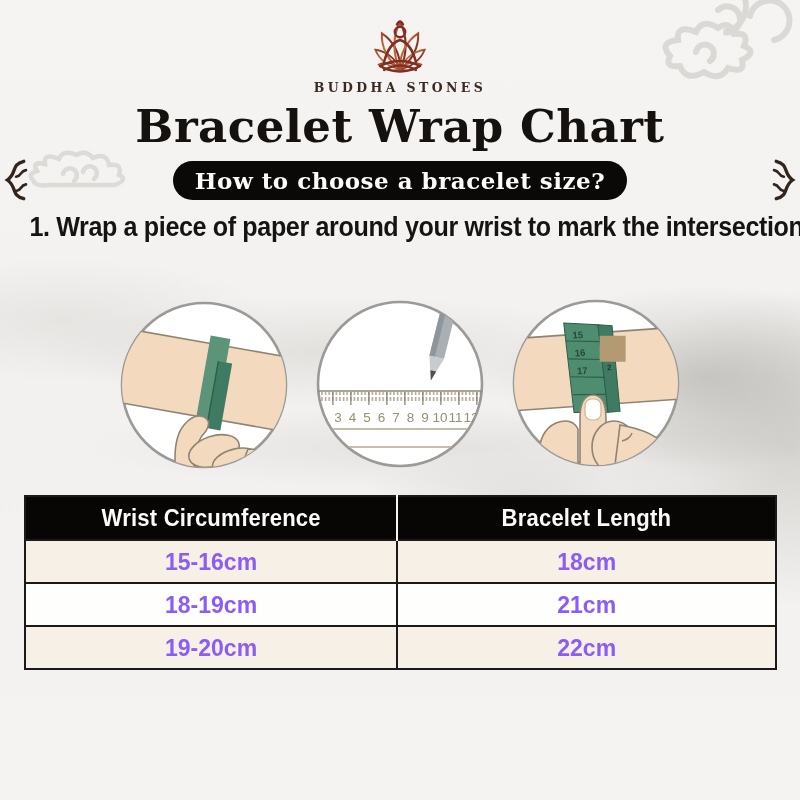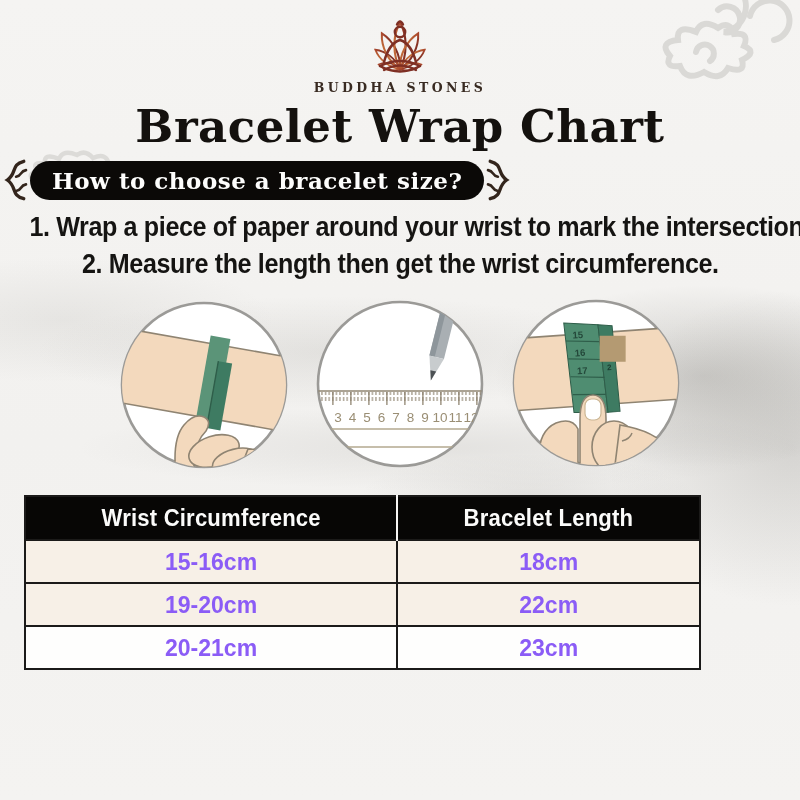--- a/index.html
+++ b/index.html
@@ -18,35 +18,35 @@
   .abs{position:absolute;}
   
   .logo-wrap{top:12px;left:0;right:0;text-align:center;}
   .brand-name{margin-top:2px;font-family:"DejaVu Serif",serif;font-weight:700;
     font-size:12.5px;letter-spacing:3.4px;color:#382a21;}
   
   .page-title{top:100px;left:0;right:0;text-align:center;
     font-family:"DejaVu Serif",serif;font-weight:700;font-size:45px;
     color:#14110e;letter-spacing:.5px;}
   
-  .banner{top:158px;left:0;right:0;display:flex;justify-content:flex-start;
-    align-items:center;}
+  .banner{top:158px;left:0;right:0;display:flex;justify-content:space-between;
+    align-items:center;gap:12px;}
   .pill{background:#0b0907;border-radius:20px;height:39px;display:flex;
     align-items:center;padding:0 22px;}
   .pill span{font-family:"DejaVu Serif",serif;font-weight:700;font-size:23px;
     color:#fdfdfc;letter-spacing:.5px;white-space:nowrap;}
   
   .inst{top:212px;left:0;right:0;text-align:center;color:#151412;}
   .inst-line{margin:0 0 6px 0;}
   .inst-line > span{display:inline-block;transform:scaleX(.93);
     font-weight:700;font-size:27px;letter-spacing:-.4px;white-space:nowrap;}
   
   .circle-svg{position:absolute;width:172px;height:172px;}
   
-  .size-table{position:absolute;top:495px;left:24px;width:677px;
+  .size-table{position:absolute;top:495px;left:24px;width:753px;
     border-collapse:collapse;table-layout:fixed;}
   .size-table th,.size-table td{text-align:center;vertical-align:middle;
     font-weight:700;}
   .size-table th{background:#070605;color:#fbfbfa;height:40px;font-size:23px;
     letter-spacing:.2px;}
   .size-table th:first-child{border-right:2.5px solid #f6f5f4;width:368px;}
   .size-table td{height:39px;font-size:24px;color:#8b5cf6;
     border-top:2px solid #1b1a19;}
   .size-table td:first-child{border-right:2px solid #1b1a19;width:368px;}
   .size-table{border:2px solid #1b1a19;}
@@ -142,23 +142,20 @@
         <path d="M23,11 C17,12 20,16 14,17" stroke-width="2.4"></path>
         <path d="M23,24 C17,25 20,29 14,30" stroke-width="2.4"></path>
       </g>
     </svg>
   </div>
 
   <div class="abs inst">
     <div class="inst-line">
       <span>1. Wrap a piece of paper around your wrist to mark the intersection.</span>
     </div>
-    <div class="inst-line">
-      <span>2. Measure the length then get the wrist circumference.</span>
-    </div>
   </div>
 
   <svg class="circle-svg" style="left:118px;top:299px;" viewBox="0 0 172 172">
     <defs>
         <clipPath id="c1">
           <circle cx="86" cy="86" r="82"></circle>
         </clipPath>
       </defs>
     <circle cx="86" cy="86" r="82" fill="#ffffff" stroke="#9b9a97" stroke-width="2.6"></circle>
     <g clip-path="url(#c1)">
@@ -271,24 +268,24 @@
         <th>
           <span class="cell-txt">Bracelet Length</span>
         </th>
       </tr>
     </thead>
     <tbody>
       <tr class="cream">
         <td><span class="cell-txt">15-16cm</span></td>
         <td><span class="cell-txt">18cm</span></td>
       </tr>
+      <tr class="white">
+        <td><span class="cell-txt">18-19cm</span></td>
+        <td><span class="cell-txt">21cm</span></td>
+      </tr>
       <tr class="cream">
         <td><span class="cell-txt">19-20cm</span></td>
         <td><span class="cell-txt">22cm</span></td>
       </tr>
-      <tr class="white">
-        <td><span class="cell-txt">20-21cm</span></td>
-        <td><span class="cell-txt">23cm</span></td>
-      </tr>
     </tbody>
   </table>
 
 </div>
 
 </body></html>

